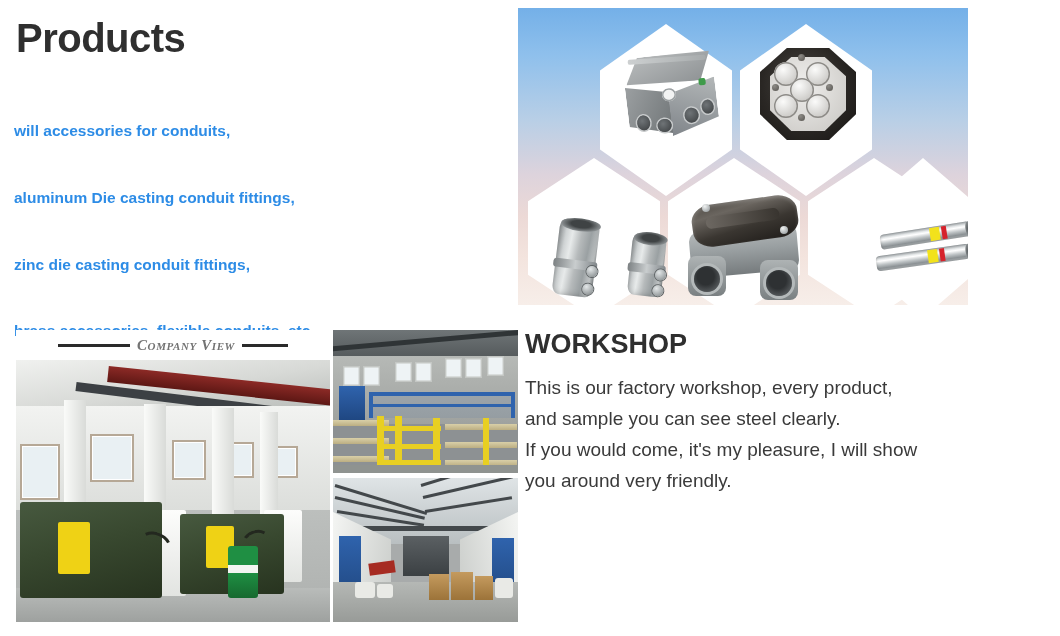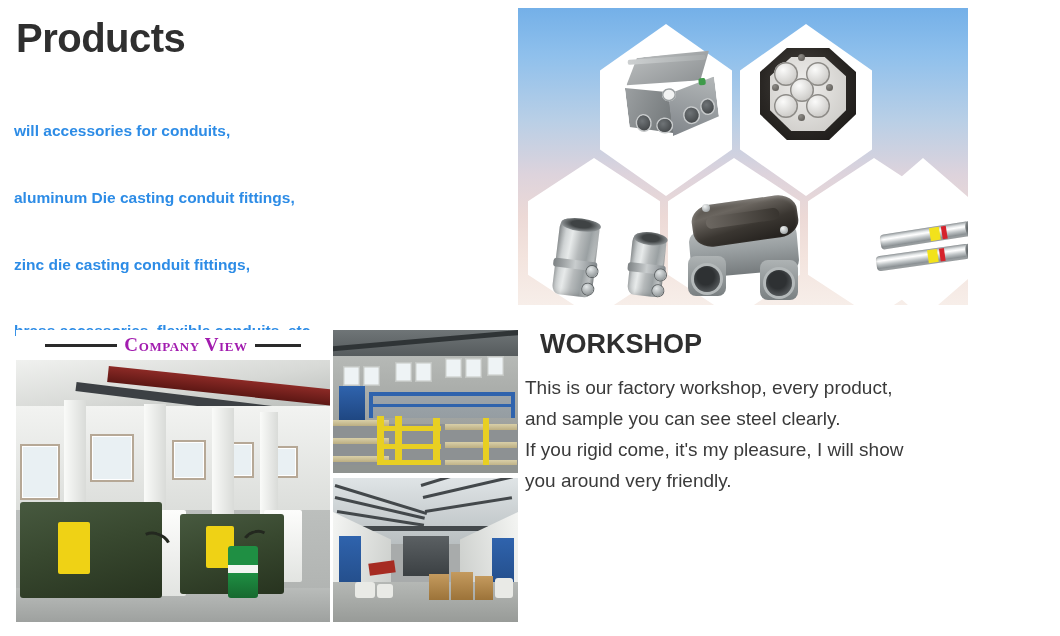--- a/index.html
+++ b/index.html
@@ -266,25 +266,26 @@
   .cv-banner {
     position: absolute; left: 0; top: 0; width: 100%; height: 30px;
     display: flex; align-items: center; justify-content: center; gap: 7px;
     background: #ffffff;
   }
   .cv-rule { height: 3px; background: #2a2a2a; flex: 0 0 72px; }
   .cv-rule.short { flex: 0 0 46px; }
   .cv-title {
     font-family: "Liberation Serif", serif;
     font-weight: bold;
-    font-size: 19px;
+    font-size: 15px;
     letter-spacing: 0.6px;
-    color: #a21caf;
+    color: #737373;
     font-variant: small-caps;
     white-space: nowrap;
+    font-style: italic;
   }
   .cv-scene {
     position: absolute; left: 0; top: 30px; width: 100%; height: 262px;
     overflow: hidden;
     background: linear-gradient(180deg, #cfd2d0 0%, #c2c5c3 40%, #adb0ae 100%);
   }
   .cv-ceiling {
     position: absolute; left: 0; top: 0; width: 100%; height: 72px;
     background: linear-gradient(175deg, #f0f1ef 0%, #d7d9d6 55%, #b8bbb8 100%);
     transform: skewY(-4deg); transform-origin: left top;
@@ -438,21 +439,21 @@
     position: absolute; background: #e9eae6; border-radius: 3px;
   }
   .cr-floor {
     position: absolute; left: 0; bottom: 0; width: 100%; height: 40px;
     background: linear-gradient(180deg,#b5b8b5,#989b98);
   }
 
   
   .workshop-heading {
     position: absolute;
-    left: 540px; top: 329px;
+    left: 525px; top: 329px;
     font-size: 27px;
     font-weight: bold;
     color: #2f2f2f;
     letter-spacing: 0px;
   }
   .workshop-body {
     position: absolute;
     left: 525px; top: 372px;
     width: 510px;
     font-size: 19px;
@@ -662,17 +663,17 @@
       <div class="cr-sack" style="left:162px;top:100px;width:18px;height:20px;"></div>
     </div>
 
   </div>
 
   <h2 class="workshop-heading">WORKSHOP</h2>
 
   <div class="workshop-body">
     <div>This is our factory workshop, every product,</div>
     <div>and sample you can see steel clearly.</div>
-    <div>If you rigid come, it's my pleasure, I will show</div>
+    <div>If you would come, it's my pleasure, I will show</div>
     <div>you around very friendly.</div>
   </div>
 
 </div>
 
 </body></html>

